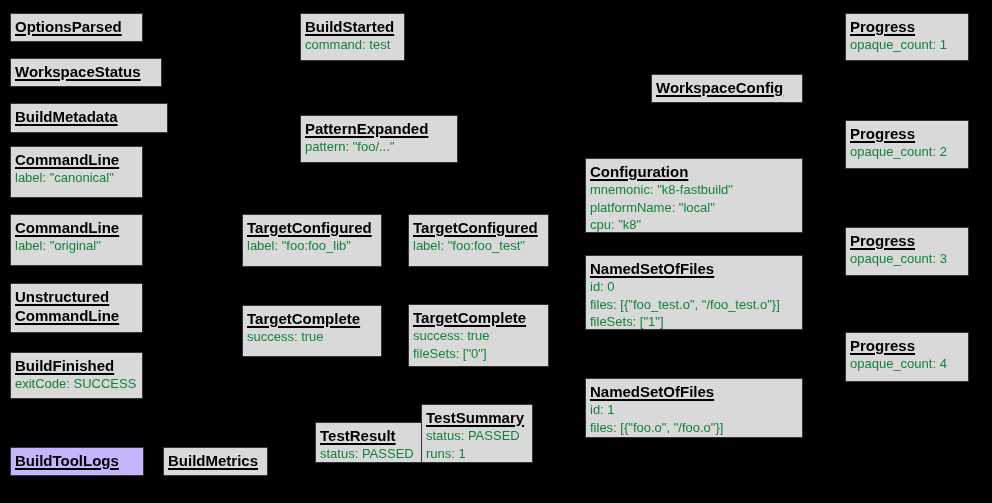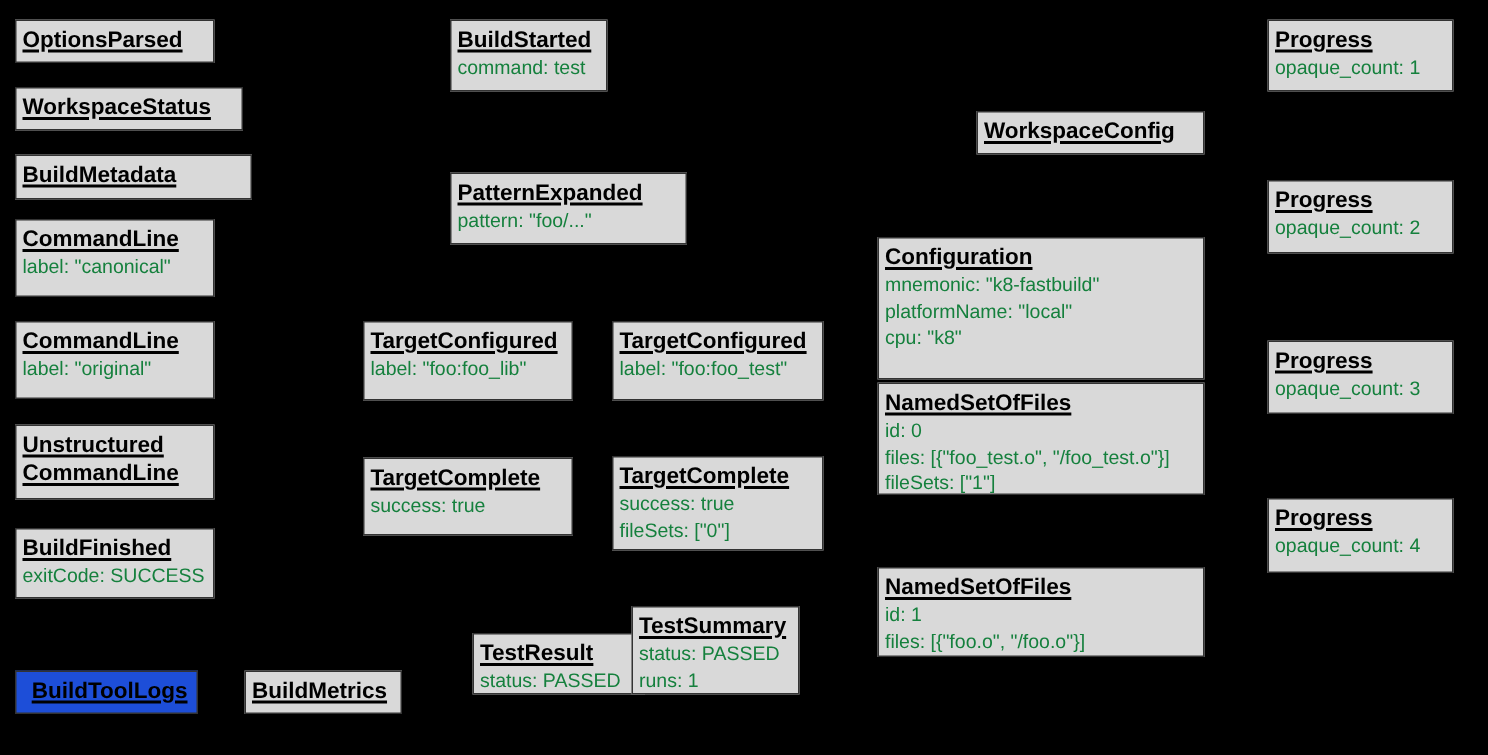--- a/index.html
+++ b/index.html
@@ -63,21 +63,21 @@
       <div class="event-line">label: "original"</div>
     </div>
     <div class="event-box" style="left: 10px; top: 283px; width: 133px; height: 50px; background: rgb(217, 217, 217); border-color: rgb(51, 51, 51);">
       <div class="event-title">Unstructured
 CommandLine</div>
     </div>
     <div class="event-box" style="left: 10px; top: 352px; width: 133px; height: 47px; background: rgb(217, 217, 217); border-color: rgb(51, 51, 51);">
       <div class="event-title">BuildFinished</div>
       <div class="event-line">exitCode: SUCCESS</div>
     </div>
-    <div class="event-box" style="left: 10px; top: 447px; width: 122px; height: 29px; background: #1d4ed8; border-color: rgb(51, 51, 51); text-align: right;">
+    <div class="event-box" style="left: 10px; top: 447px; width: 134px; height: 29px; background: #c4b5fd; border-color: rgb(51, 51, 51);">
       <div class="event-title">BuildToolLogs</div>
     </div>
     <div class="event-box" style="left: 163px; top: 447px; width: 105px; height: 29px; background: rgb(217, 217, 217); border-color: rgb(51, 51, 51);">
       <div class="event-title">BuildMetrics</div>
     </div>
     <div class="event-box" style="left: 300px; top: 13px; width: 105px; height: 48px; background: rgb(217, 217, 217); border-color: rgb(51, 51, 51);">
       <div class="event-title">BuildStarted</div>
       <div class="event-line">command: test</div>
     </div>
     <div class="event-box" style="left: 300px; top: 115px; width: 158px; height: 48px; background: rgb(217, 217, 217); border-color: rgb(51, 51, 51);">
@@ -106,21 +106,21 @@
       <div class="event-line">status: PASSED</div>
     </div>
     <div class="event-box" style="left: 421px; top: 404px; width: 112px; height: 59px; background: rgb(217, 217, 217); border-color: rgb(51, 51, 51);">
       <div class="event-title">TestSummary</div>
       <div class="event-line">status: PASSED</div>
       <div class="event-line">runs: 1</div>
     </div>
     <div class="event-box" style="left: 651px; top: 74px; width: 152px; height: 29px; background: rgb(217, 217, 217); border-color: rgb(51, 51, 51);">
       <div class="event-title">WorkspaceConfig</div>
     </div>
-    <div class="event-box" style="left: 585px; top: 158px; width: 218px; height: 95px; background: rgb(217, 217, 217); border-color: rgb(51, 51, 51);">
+    <div class="event-box" style="left: 585px; top: 158px; width: 218px; height: 75px; background: rgb(217, 217, 217); border-color: rgb(51, 51, 51);">
       <div class="event-title">Configuration</div>
       <div class="event-line">mnemonic: "k8-fastbuild"</div>
       <div class="event-line">platformName: "local"</div>
       <div class="event-line">cpu: "k8"</div>
     </div>
     <div class="event-box" style="left: 585px; top: 255px; width: 218px; height: 75px; background: rgb(217, 217, 217); border-color: rgb(51, 51, 51);">
       <div class="event-title">NamedSetOfFiles</div>
       <div class="event-line">id: 0</div>
       <div class="event-line">files: [{"foo_test.o", "/foo_test.o"}]</div>
       <div class="event-line">fileSets: ["1"]</div>

